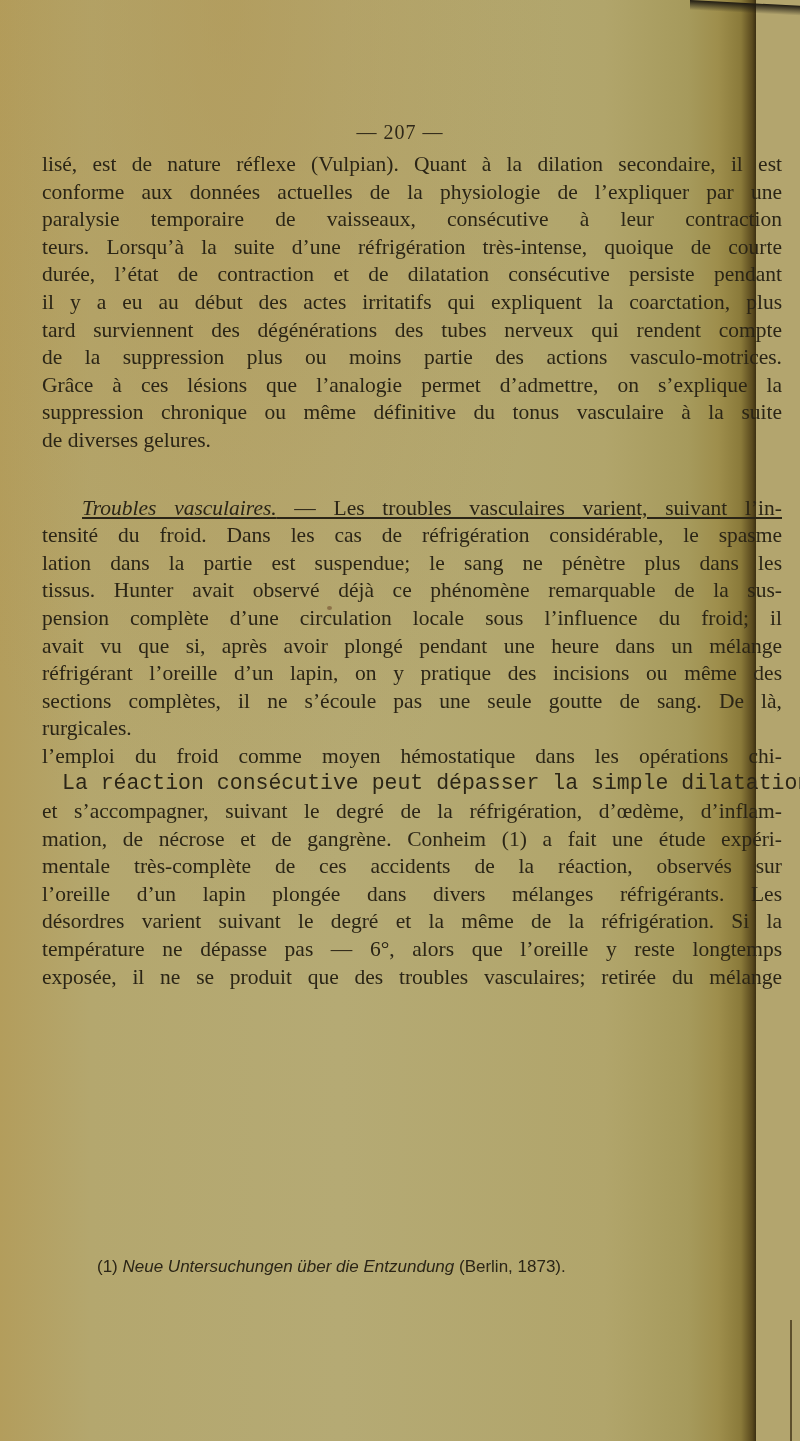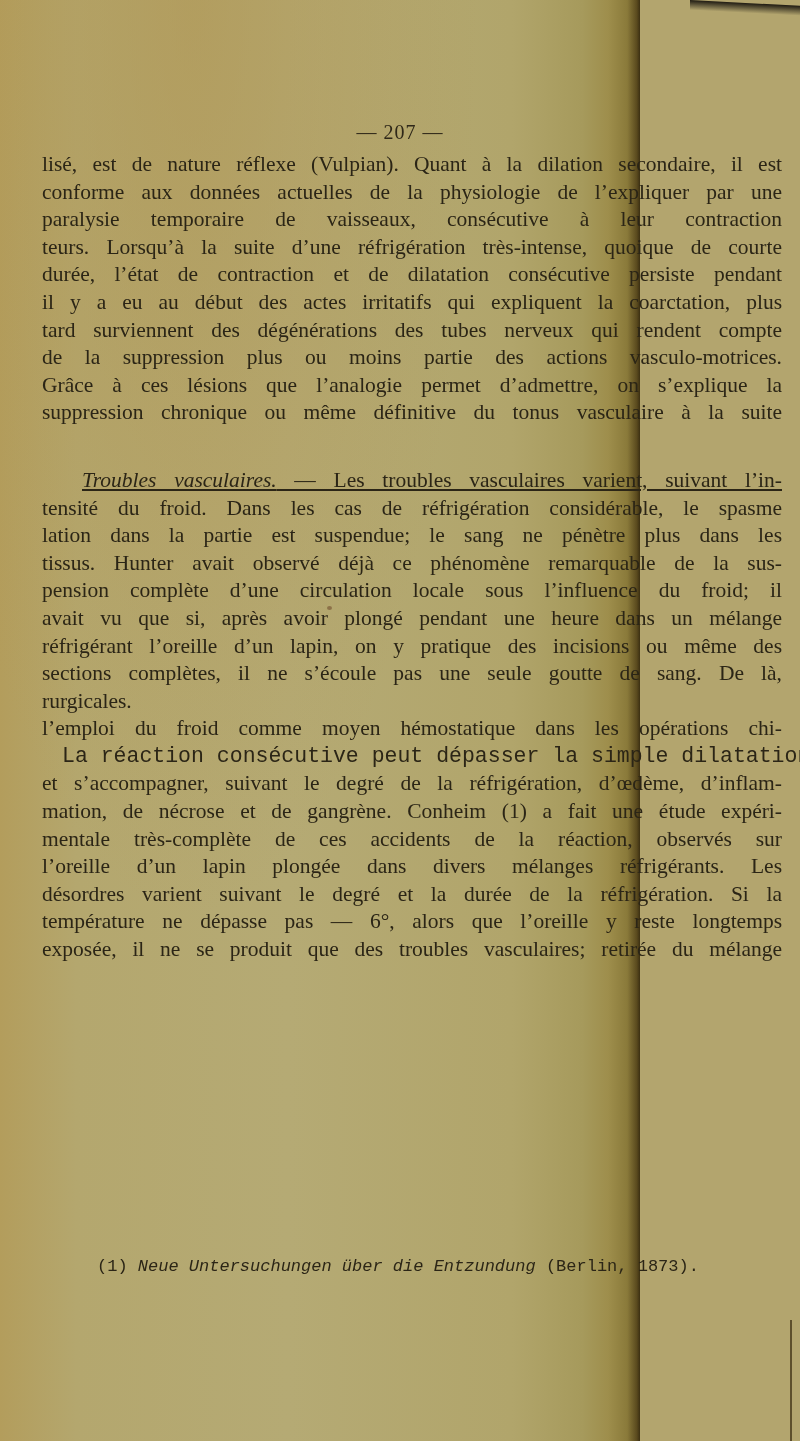--- a/index.html
+++ b/index.html
@@ -9,21 +9,21 @@
     body {
       width: 800px;
       height: 1441px;
       overflow: hidden;
       position: relative;
       background: #b3a56e;
     }
     .page {
       position: absolute;
       left: 0; top: 0;
-      width: 640px;
+      width: 756px;
       height: 1441px;
       background:
         radial-gradient(ellipse at 30% 0%, rgba(176,148,80,0.55) 0%, rgba(176,148,80,0) 45%),
         linear-gradient(to right,
           #b39d5c 0%,
           #b4a76e 12%,
           #b5aa74 45%,
           #b1a56b 80%,
           #a69a5c 91%,
           #9e8e4c 95%,
@@ -88,21 +88,21 @@
     .line.indent-heading {
       padding-left: 40px;
       text-decoration: underline;
     }
     .gap { display: block; height: 40px; }
     em { font-style: italic; }
     .footnote {
       position: absolute;
       left: 97px;
       top: 1257px;
-      font-family: Liberation Mono, monospace;
+      font-family: Liberation Sans, sans-serif;
       font-size: 17px;
       color: #2b2516;
       white-space: nowrap;
     }
     .speck {
       position: absolute;
       width: 5px; height: 4px;
       border-radius: 50%;
       background: #7a5a38;
       opacity: 0.7;
@@ -124,20 +124,21 @@
       <span class="line">lisé, est de nature réflexe (Vulpian). Quant à la dilation secondaire, il est</span>
       <span class="line">conforme aux données actuelles de la physiologie de l’expliquer par une</span>
       <span class="line">paralysie temporaire de vaisseaux, consécutive à leur contraction</span>
       <span class="line">teurs. Lorsqu’à la suite d’une réfrigération très-intense, quoique de courte</span>
       <span class="line">durée, l’état de contraction et de dilatation consécutive persiste pendant</span>
       <span class="line">il y a eu au début des actes irritatifs qui expliquent la coarctation, plus</span>
       <span class="line">tard surviennent des dégénérations des tubes nerveux qui rendent compte</span>
       <span class="line">de la suppression plus ou moins partie des actions vasculo-motrices.</span>
       <span class="line">Grâce à ces lésions que l’analogie permet d’admettre, on s’explique la</span>
       <span class="line">suppression chronique ou même définitive du tonus vasculaire à la suite</span>
+      <span class="line last">de diverses gelures.</span>
     </div>
 
     <span class="gap"></span>
 
     <div>
       <span class="line indent-heading"><em>Troubles vasculaires.</em><span> — Les troubles vasculaires varient, suivant l’in-</span></span>
       <span class="line">tensité du froid. Dans les cas de réfrigération considérable, le spasme</span>
       <span class="line">lation dans la partie est suspendue; le sang ne pénètre plus dans les</span>
       <span class="line">tissus. Hunter avait observé déjà ce phénomène remarquable de la sus-</span>
       <span class="line">pension complète d’une circulation locale sous l’influence du froid; il</span>
@@ -147,21 +148,21 @@
       <span class="line last">rurgicales.</span>
       <span class="line">l’emploi du froid comme moyen hémostatique dans les opérations chi-</span>
     </div>
 
     <div>
       <span class="line indent">La réaction consécutive peut dépasser la simple dilatation vasculaire</span>
       <span class="line">et s’accompagner, suivant le degré de la réfrigération, d’œdème, d’inflam-</span>
       <span class="line">mation, de nécrose et de gangrène. Conheim (1) a fait une étude expéri-</span>
       <span class="line">mentale très-complète de ces accidents de la réaction, observés sur</span>
       <span class="line">l’oreille d’un lapin plongée dans divers mélanges réfrigérants. Les</span>
-      <span class="line">désordres varient suivant le degré et la durée de la réfrigération. Si la</span>
+      <span class="line">désordres varient suivant le degré et la même de la réfrigération. Si la</span>
       <span class="line">température ne dépasse pas — 6°, alors que l’oreille y reste longtemps</span>
       <span class="line">exposée, il ne se produit que des troubles vasculaires; retirée du mélange</span>
     </div>
   </div>
 
   <div class="footnote">
     <span>(1) </span><em>Neue Untersuchungen über die Entzundung</em><span> (Berlin, 1873).</span>
   </div>
 </div>
 

